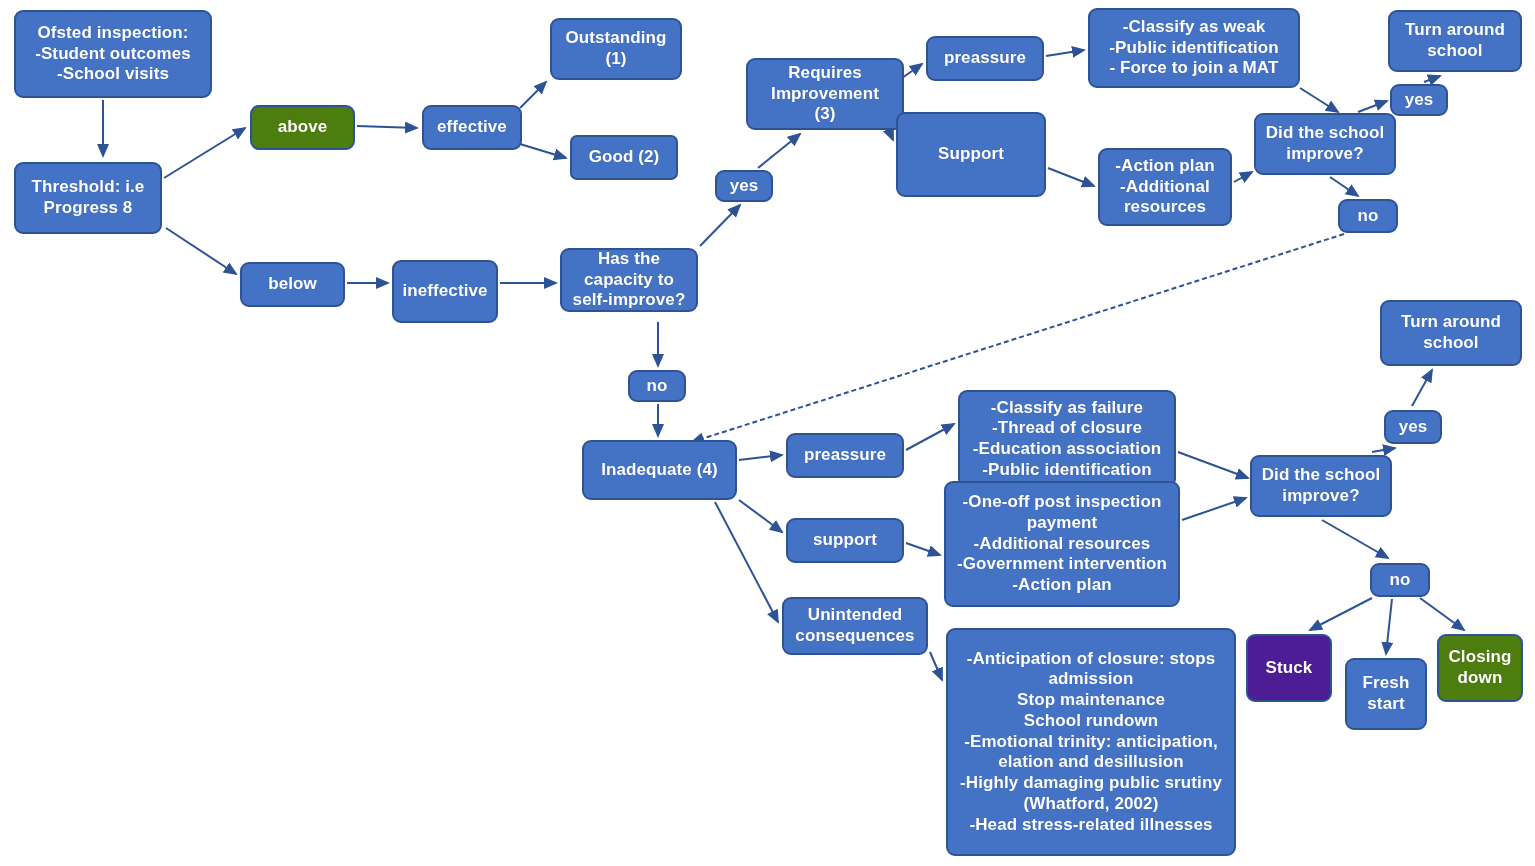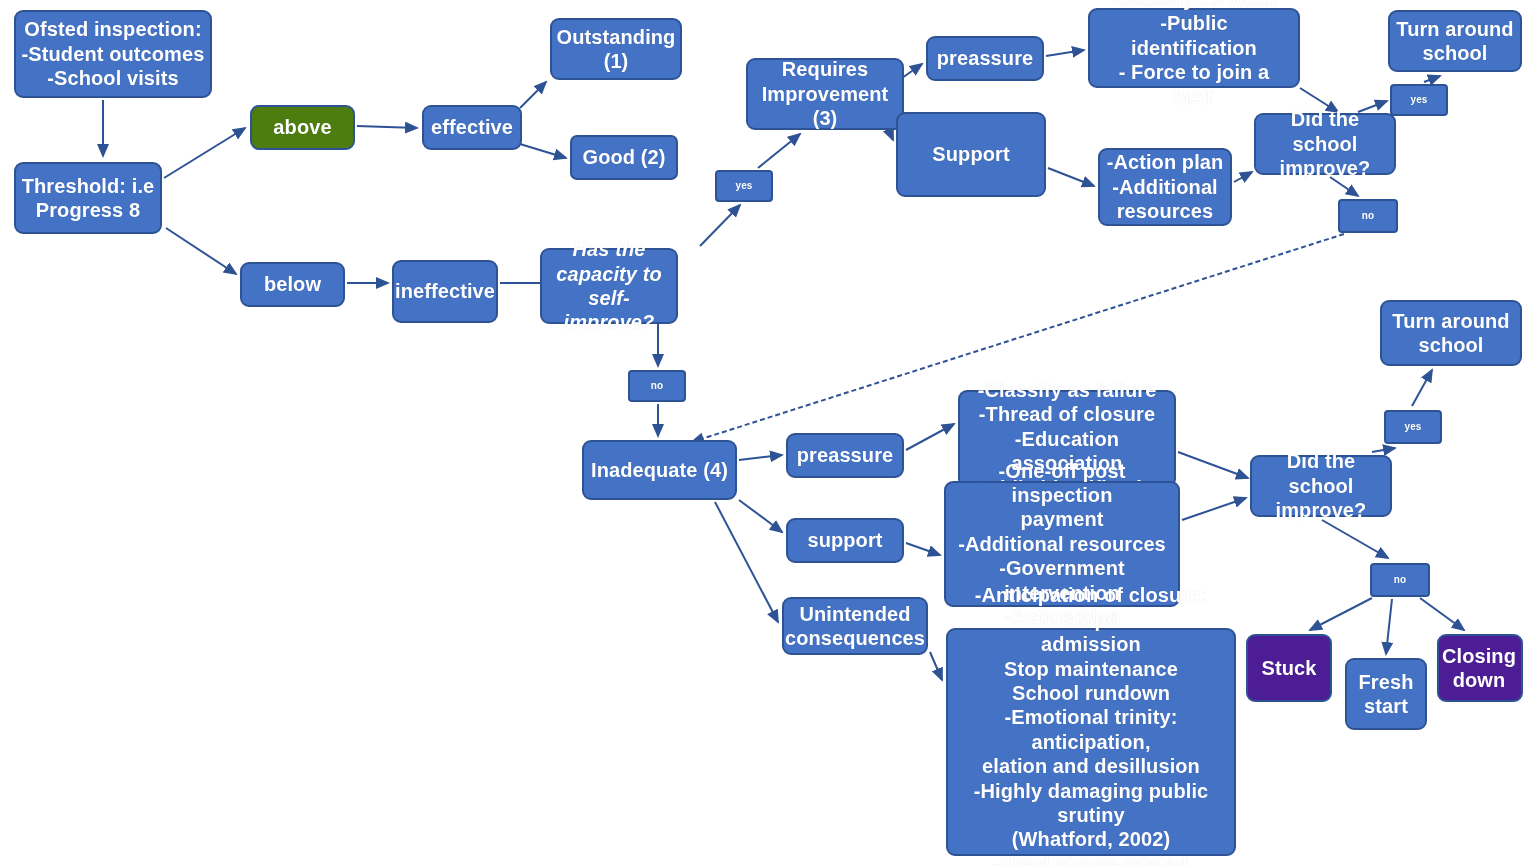--- a/index.html
+++ b/index.html
@@ -28,22 +28,22 @@
     align-items:center;
     justify-content:center;
     text-align:center;
     font-weight:bold;
     line-height:1.22;
     letter-spacing:0.1px;
     padding:2px 5px;
     white-space:pre-line;
     text-shadow:0 0 1px rgba(0,0,0,.15);
   }
-  .n-sm{font-size:10px;border-radius:4px;}
-  .n-md{font-size:20px;}
+  .n-sm{font-size:17px;border-radius:9px;}
+  .n-md{font-size:17px;}
 </style>
 </head>
 <body>
 
 <div id="canvas">
   <svg class="edges" id="edge-layer" viewBox="0 0 1535 866">
     <defs>
       <marker id="arrowhead" markerWidth="7" markerHeight="7" refX="6" refY="3" orient="auto">
         <path d="M0,0 L7,3 L0,6 z" fill="#2E5395"></path>
       </marker>
@@ -93,21 +93,21 @@
 -School visits</span></div>
       <div class="node n-md" style="left: 14px; top: 162px; width: 148px; height: 72px; background: rgb(68, 114, 196); border-color: rgb(46, 83, 149); color: rgb(255, 255, 255);"><span>Threshold: i.e
 Progress 8</span></div>
       <div class="node n-md" style="left: 250px; top: 105px; width: 105px; height: 45px; background: #4d7c0f; border-color: rgb(46, 83, 149); color: rgb(255, 255, 255);"><span>above</span></div>
       <div class="node n-md" style="left: 422px; top: 105px; width: 100px; height: 45px; background: rgb(68, 114, 196); border-color: rgb(46, 83, 149); color: #ffffff;"><span>effective</span></div>
       <div class="node n-md" style="left: 550px; top: 18px; width: 132px; height: 62px; background: rgb(68, 114, 196); border-color: rgb(46, 83, 149); color: rgb(255, 255, 255);"><span>Outstanding
 (1)</span></div>
       <div class="node n-md" style="left: 570px; top: 135px; width: 108px; height: 45px; background: rgb(68, 114, 196); border-color: rgb(46, 83, 149); color: rgb(255, 255, 255); border-radius: 7px;"><span>Good (2)</span></div>
       <div class="node n-md" style="left: 240px; top: 262px; width: 105px; height: 45px; background: rgb(68, 114, 196); border-color: rgb(46, 83, 149); color: rgb(255, 255, 255);"><span>below</span></div>
       <div class="node n-md" style="left: 392px; top: 260px; width: 106px; height: 63px; background: rgb(68, 114, 196); border-color: rgb(46, 83, 149); color: rgb(255, 255, 255);"><span>ineffective</span></div>
-      <div class="node n-md" style="left: 540px; top: 248px; width: 138px; height: 76px; background: rgb(68, 114, 196); border-color: rgb(46, 83, 149); color: rgb(255, 255, 255); font-style: italic;"><span>Has the
+      <div class="node n-md" style="left: 560px; top: 248px; width: 138px; height: 64px; background: rgb(68, 114, 196); border-color: rgb(46, 83, 149); color: rgb(255, 255, 255);"><span>Has the
 capacity to
 self-improve?</span></div>
       <div class="node n-sm" style="left: 715px; top: 170px; width: 58px; height: 32px; background: rgb(68, 114, 196); border-color: rgb(46, 83, 149); color: rgb(255, 255, 255);"><span>yes</span></div>
       <div class="node n-sm" style="left: 628px; top: 370px; width: 58px; height: 32px; background: rgb(68, 114, 196); border-color: rgb(46, 83, 149); color: rgb(255, 255, 255);"><span>no</span></div>
       <div class="node n-md" style="left: 746px; top: 58px; width: 158px; height: 72px; background: rgb(68, 114, 196); border-color: rgb(46, 83, 149); color: rgb(255, 255, 255);"><span>Requires
 Improvement
 (3)</span></div>
       <div class="node n-md" style="left: 926px; top: 36px; width: 118px; height: 45px; background: rgb(68, 114, 196); border-color: rgb(46, 83, 149); color: rgb(255, 255, 255);"><span>preassure</span></div>
       <div class="node n-md" style="left: 896px; top: 112px; width: 150px; height: 85px; background: rgb(68, 114, 196); border-color: rgb(46, 83, 149); color: rgb(255, 255, 255);"><span>Support</span></div>
       <div class="node n-md" style="left: 1088px; top: 8px; width: 212px; height: 80px; background: rgb(68, 114, 196); border-color: rgb(46, 83, 149); color: rgb(255, 255, 255);"><span>-Classify as weak
@@ -147,16 +147,16 @@
 -Head stress-related illnesses</span></div>
       <div class="node n-md" style="left: 1250px; top: 455px; width: 142px; height: 62px; background: rgb(68, 114, 196); border-color: rgb(46, 83, 149); color: rgb(255, 255, 255);"><span>Did the school
 improve?</span></div>
       <div class="node n-sm" style="left: 1384px; top: 410px; width: 58px; height: 34px; background: rgb(68, 114, 196); border-color: rgb(46, 83, 149); color: rgb(255, 255, 255);"><span>yes</span></div>
       <div class="node n-md" style="left: 1380px; top: 300px; width: 142px; height: 66px; background: rgb(68, 114, 196); border-color: rgb(46, 83, 149); color: rgb(255, 255, 255);"><span>Turn around
 school</span></div>
       <div class="node n-sm" style="left: 1370px; top: 563px; width: 60px; height: 34px; background: rgb(68, 114, 196); border-color: rgb(46, 83, 149); color: rgb(255, 255, 255);"><span>no</span></div>
       <div class="node n-md" style="left: 1246px; top: 634px; width: 86px; height: 68px; background: #4c1d95; border-color: rgb(46, 83, 149); color: rgb(255, 255, 255);"><span>Stuck</span></div>
       <div class="node n-md" style="left: 1345px; top: 658px; width: 82px; height: 72px; background: rgb(68, 114, 196); border-color: rgb(46, 83, 149); color: rgb(255, 255, 255);"><span>Fresh
 start</span></div>
-      <div class="node n-md" style="left: 1437px; top: 634px; width: 86px; height: 68px; background: #4c1d95; border-color: rgb(46, 83, 149); color: rgb(255, 255, 255); justify-content: flex-end;"><span>Closing
+      <div class="node n-md" style="left: 1437px; top: 634px; width: 86px; height: 68px; background: #4d7c0f; border-color: rgb(46, 83, 149); color: rgb(255, 255, 255);"><span>Closing
 down</span></div>
     </div>
 </div>
 
 </body></html>

